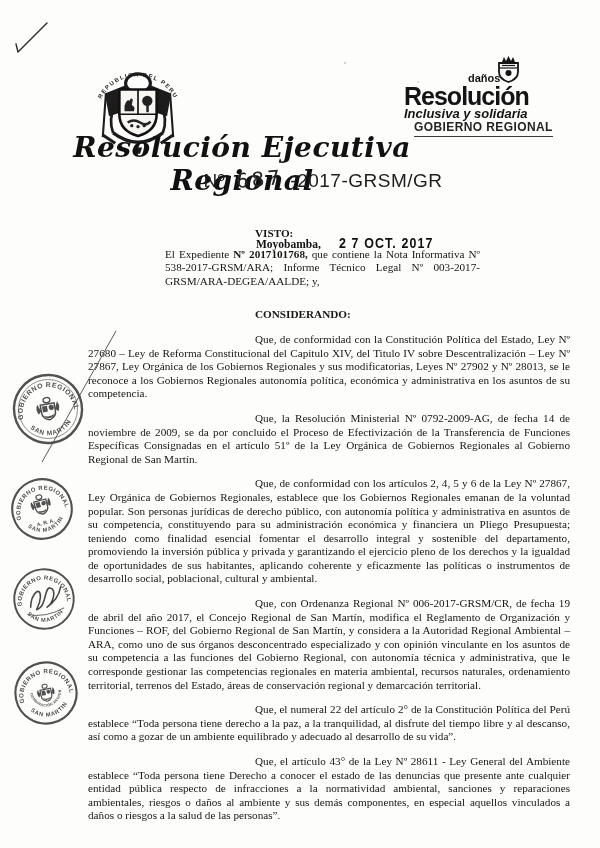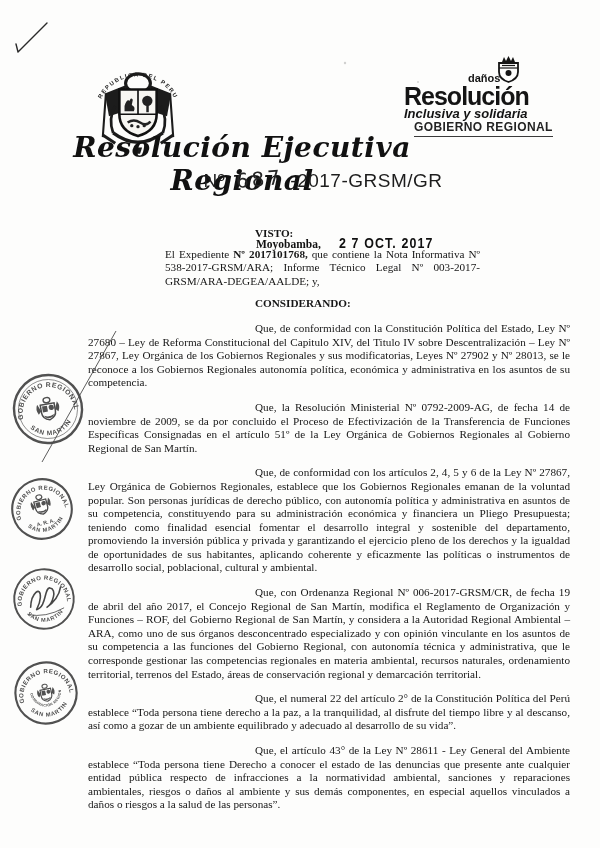--- a/index.html
+++ b/index.html
@@ -36,21 +36,21 @@
   .dateline{position:absolute;left:256px;top:198px;white-space:nowrap;margin-top:36px;}
   .place{font-weight:bold;font-size:11.5px;color:#111;}
   .date-stamp{display:inline-block;margin-left:18px;font-family:"Liberation Sans",sans-serif;
     font-weight:bold;font-size:13.5px;letter-spacing:1.2px;color:#101010;
     transform:scaleY(1.12) scaleX(0.92);transform-origin:left bottom;}
   
   .body-text{position:absolute;left:88px;top:227px;width:482px;z-index:2;
     font-size:11.2px;line-height:13.6px;}
   .lbl{margin-left:167px;font-weight:bold;}
   .visto-p{margin:7px 0 0 77px;width:315px;text-align:justify;}
-  .lbl-considerando{margin-top:9px;}
+  .lbl-considerando{margin-top:20px;}
   .para{margin:11px 0 0 0;text-indent:167px;text-align:justify;}
   
   .stamp{position:absolute;z-index:1;opacity:0.88;}
   .stamp text{font-family:"Liberation Sans",sans-serif;font-weight:bold;fill:#333;}
   #stamp1{left:8px;top:369px;transform:rotate(-10deg);}
   #stamp2{left:7px;top:474px;transform:rotate(-15deg);}
   #stamp3{left:9px;top:564px;transform:rotate(-5deg);}
   #stamp4{left:10px;top:657px;transform:rotate(-12deg);}
   .overlay{position:absolute;left:0;top:0;z-index:4;pointer-events:none;}
 </style>

